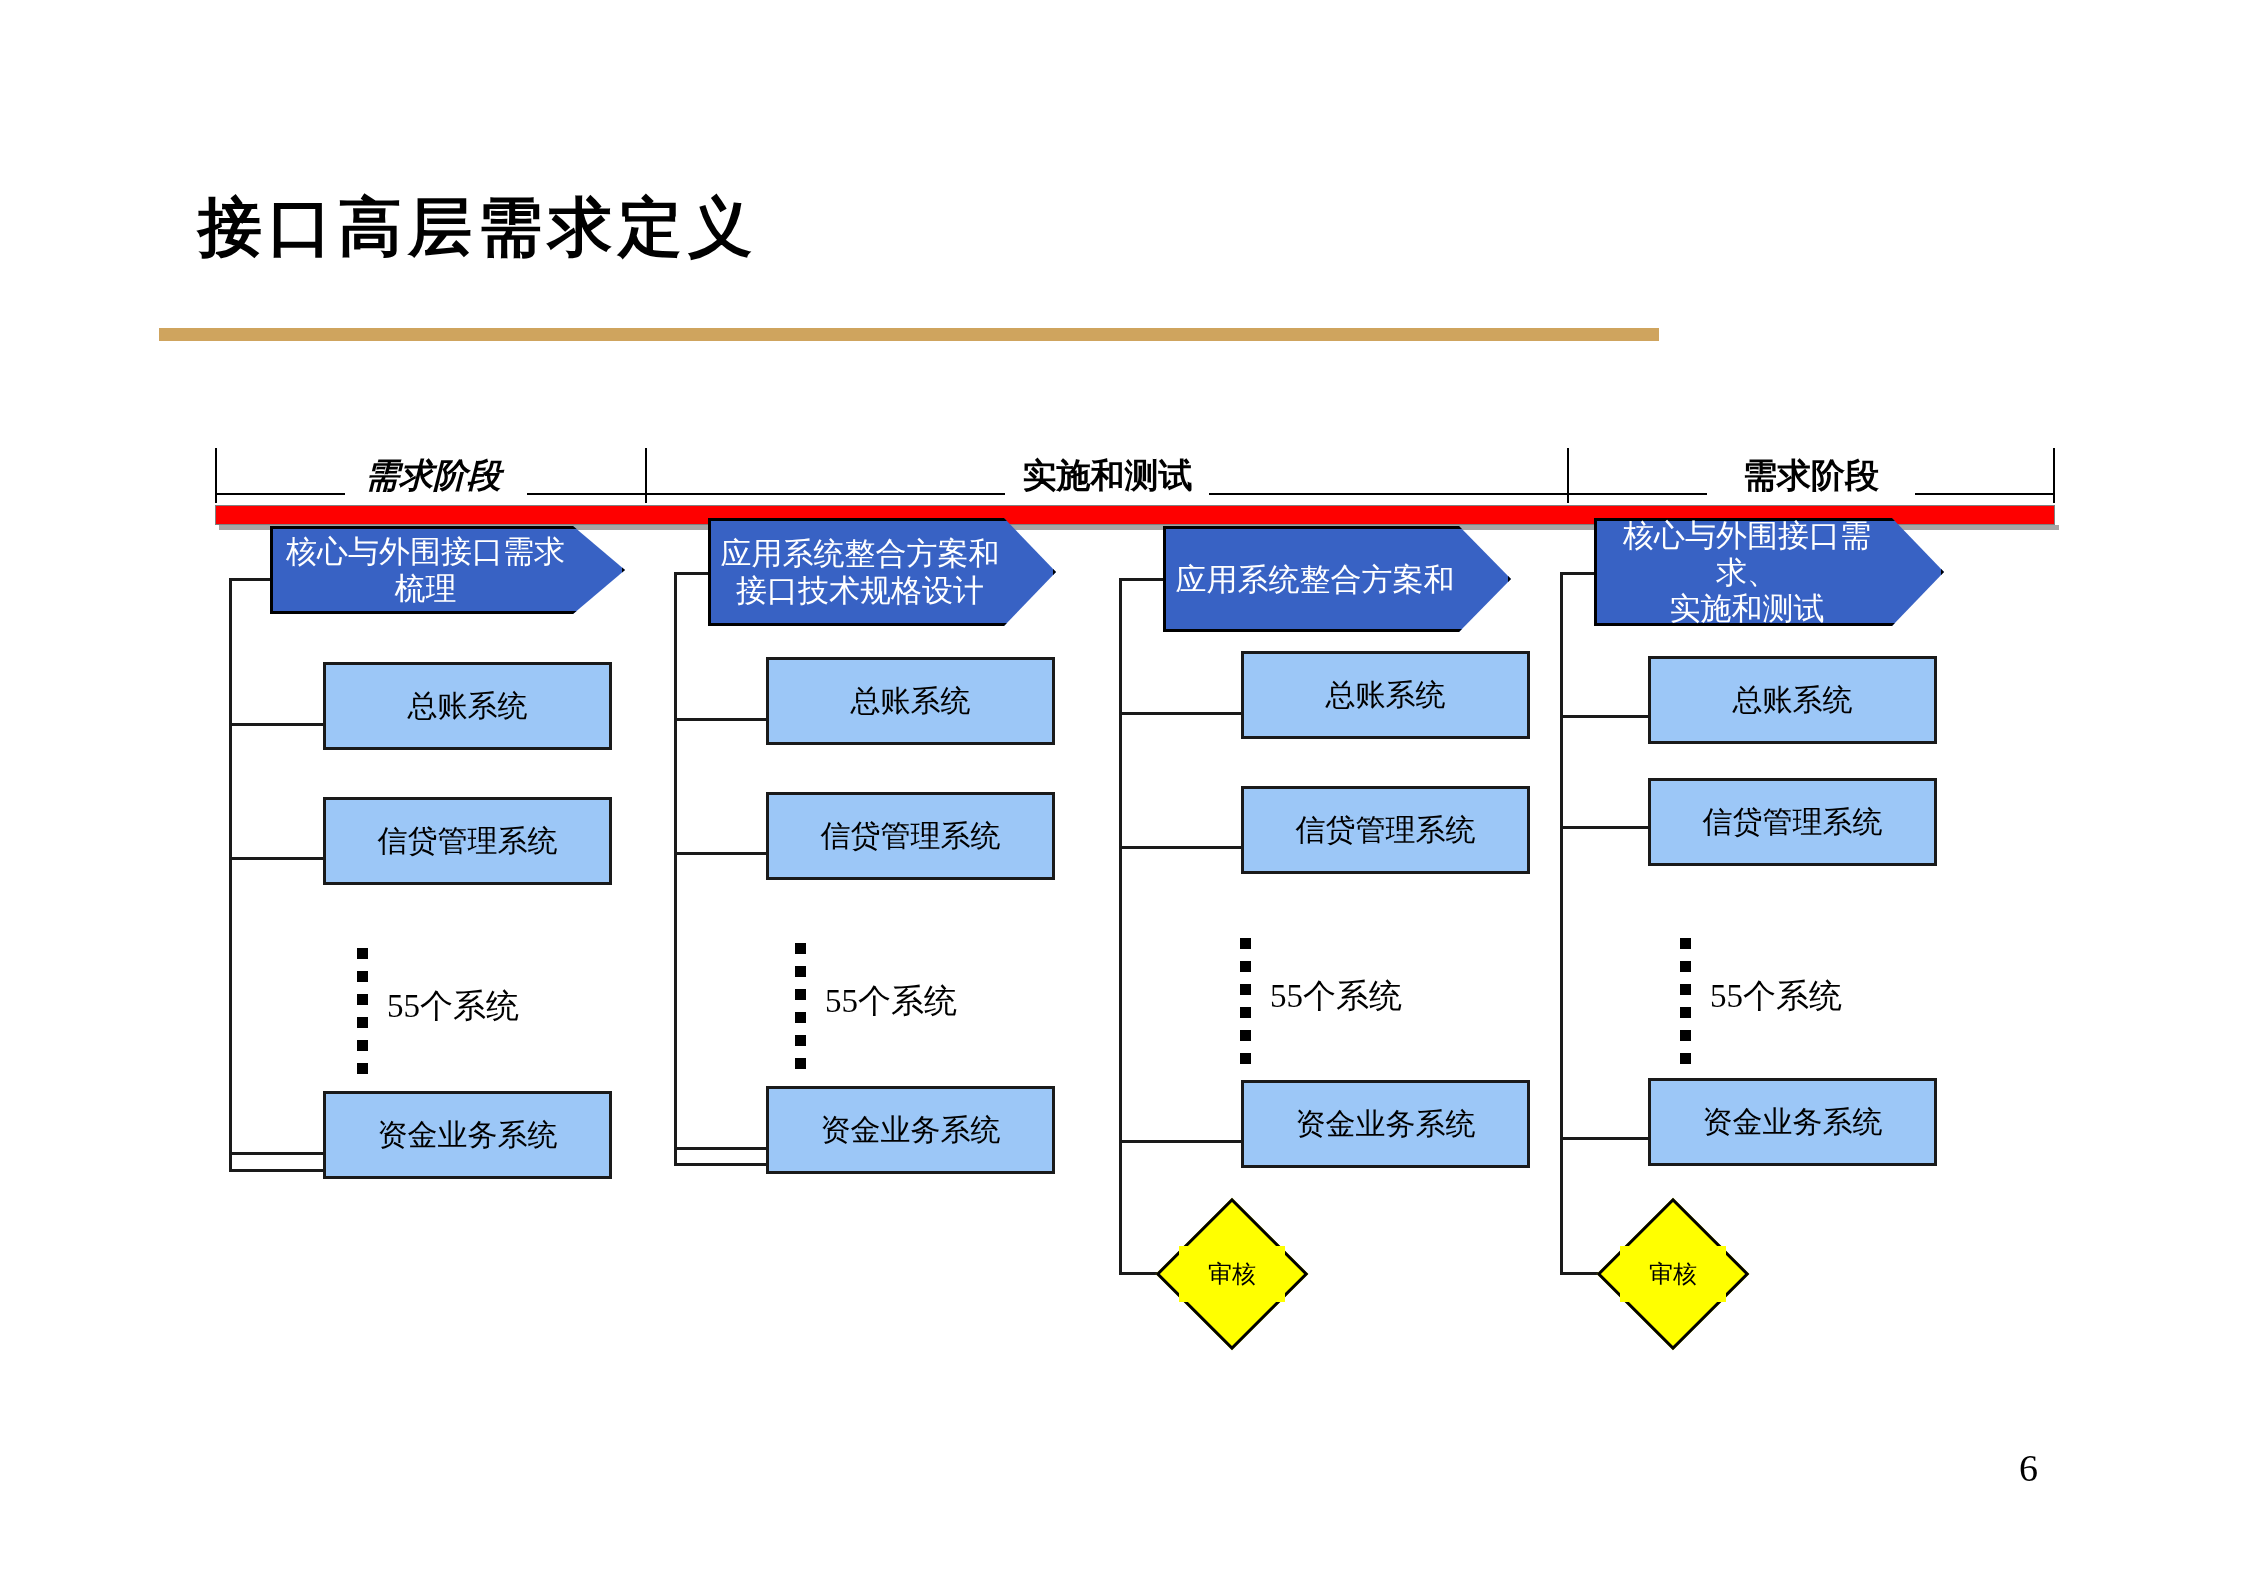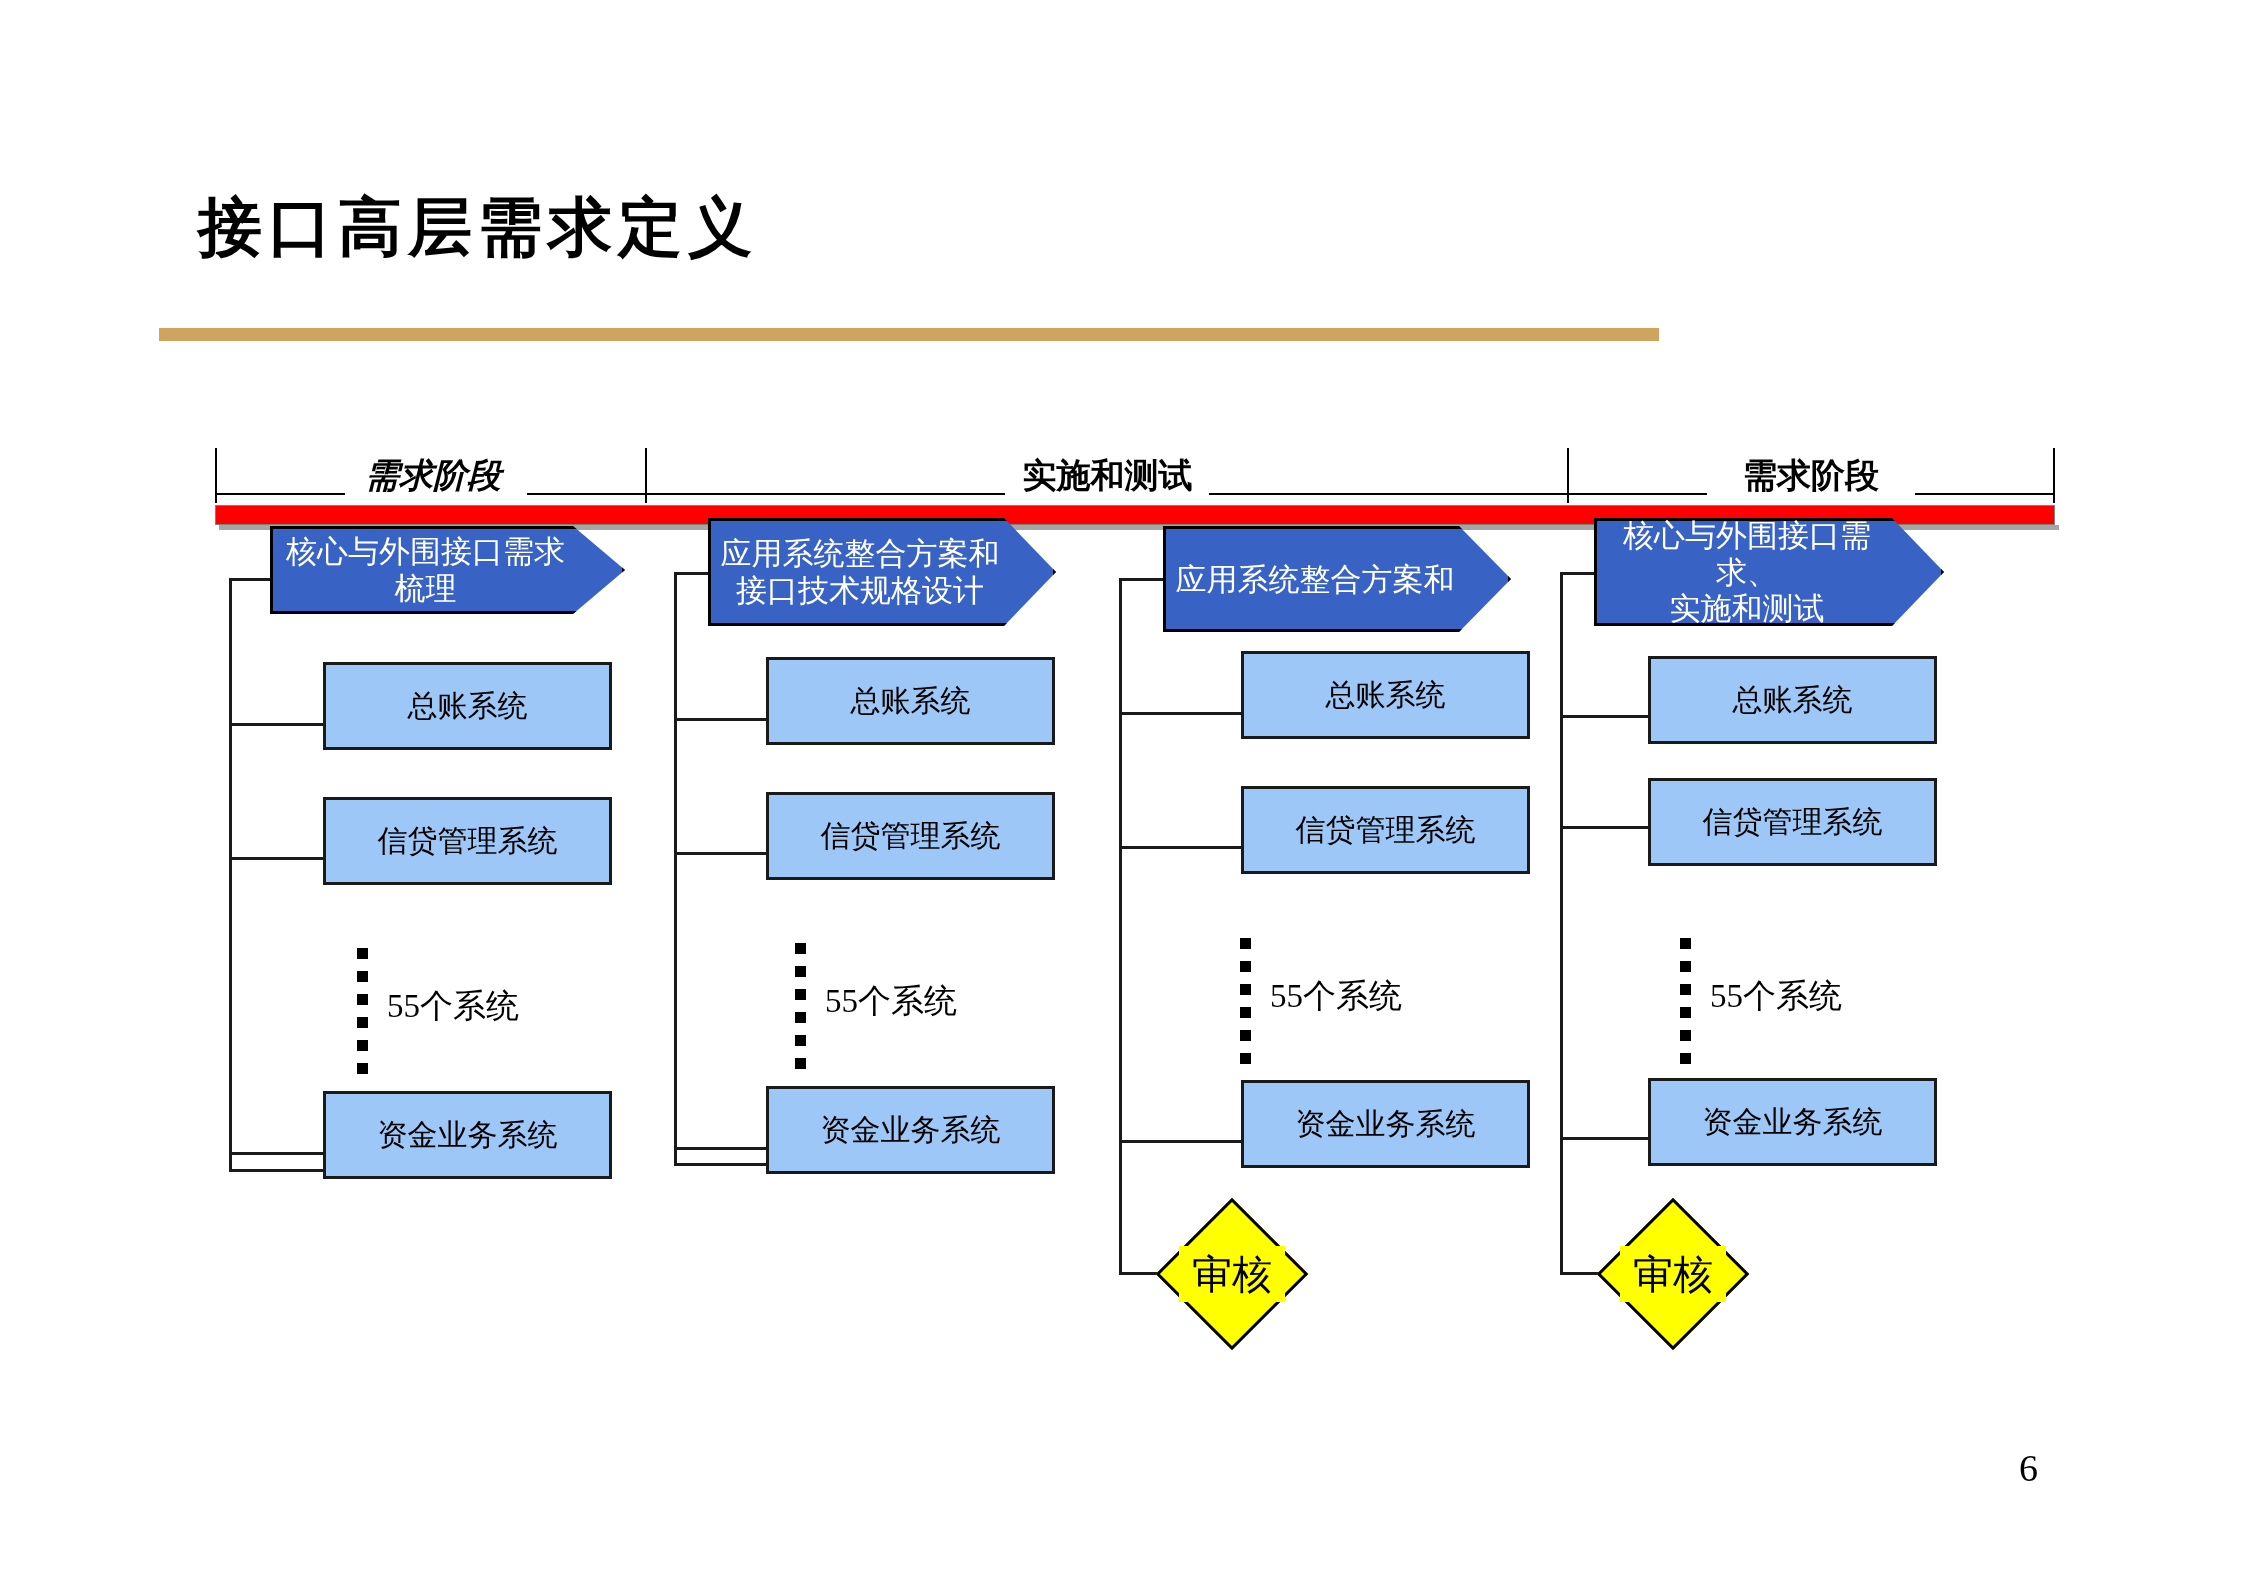--- a/index.html
+++ b/index.html
@@ -199,21 +199,21 @@
     position: absolute;
     left: 22px;
     top: 47px;
     width: 106px;
     height: 56px;
     background: #ffff00;
     display: flex;
     align-items: center;
     justify-content: center;
     font-family: "Liberation Serif", "DejaVu Serif", serif;
-    font-size: 40px;
+    font-size: 24px;
     color: #000000;
     white-space: nowrap;
   }
 
   
   #page-number {
     position: absolute;
     left: 2019px;
     top: 1446px;
     font-family: "Liberation Serif", "DejaVu Serif", serif;

